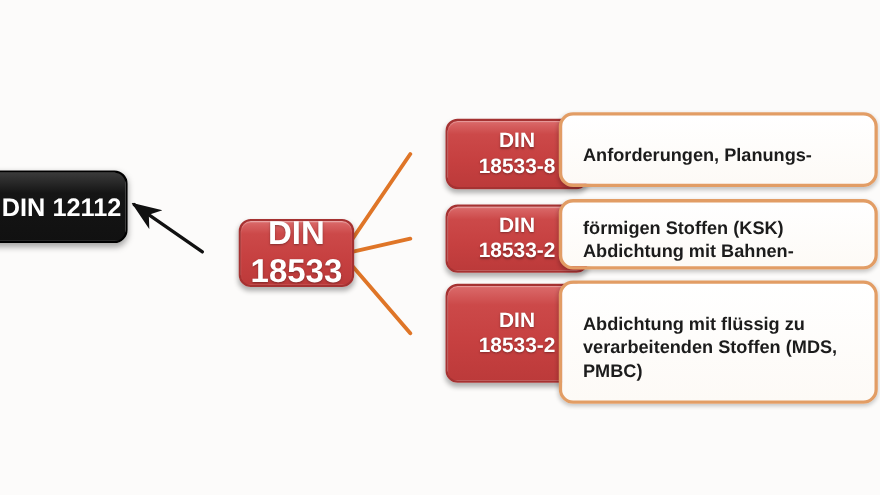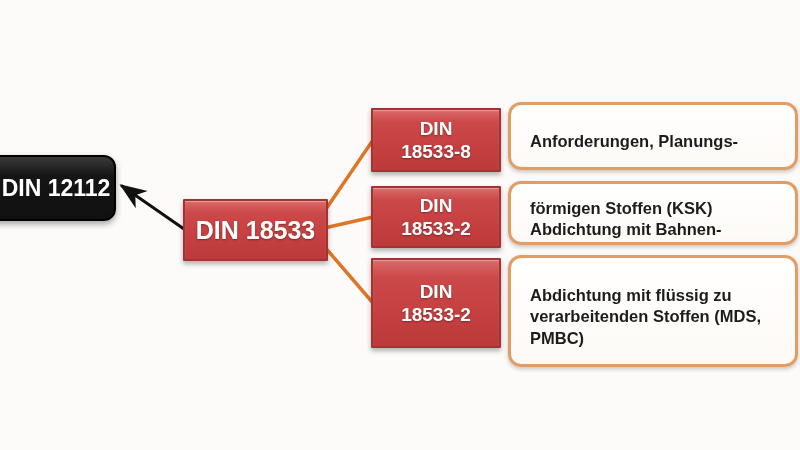--- a/index.html
+++ b/index.html
@@ -32,32 +32,33 @@
     position:absolute;z-index:2;
     display:flex;align-items:center;justify-content:center;
     text-align:center;
     font-weight:bold;
     color:var(--text-light,#fff);
     box-sizing:border-box;
   }
   .node-red{
     background:linear-gradient(180deg,var(--node-red-top,#db6b6b) 0%,#cc4949 20%,var(--node-red,#c64040) 60%,#bc3a3a 100%);
     border:2px solid var(--node-red-border,#a53232);
-    border-radius:1px;
+    border-radius:11px;
     box-shadow:0 3px 5px rgba(0,0,0,0.30), inset 0 1px 1px rgba(255,255,255,0.35);
     text-shadow:0 1px 2px rgba(0,0,0,0.35);
+    margin-left:34px;
   }
   .node-black{
     background:linear-gradient(180deg,#3a3a3a 0%,#151515 30%,var(--node-black,#111111) 100%);
     border:2px solid #000;
     border-radius:12px;
     box-shadow:0 3px 6px rgba(0,0,0,0.35);
   }
   #node-root{ left:-32px; top:155px; width:148px; height:66px; font-size:23px; padding-left:28px; }
-  #node-parent{ left:183px; top:199px; width:145px; height:62px; font-size:25px; }
+  #node-parent{ left:183px; top:199px; width:105px; height:62px; font-size:30px; }
 
   .node-child{ left:371px; width:130px; font-size:19px; line-height:1.22; flex-direction:column; }
   #node-child-0{ top:108px; height:64px; }
   #node-child-1{ top:186px; height:62px; }
   #node-child-2{ top:258px; height:90px; }
 
   .desc{
     position:absolute;z-index:2;left:508px;width:290px;
     box-sizing:border-box;
     background:linear-gradient(180deg,#ffffff 0%,#fdfaf6 100%);

